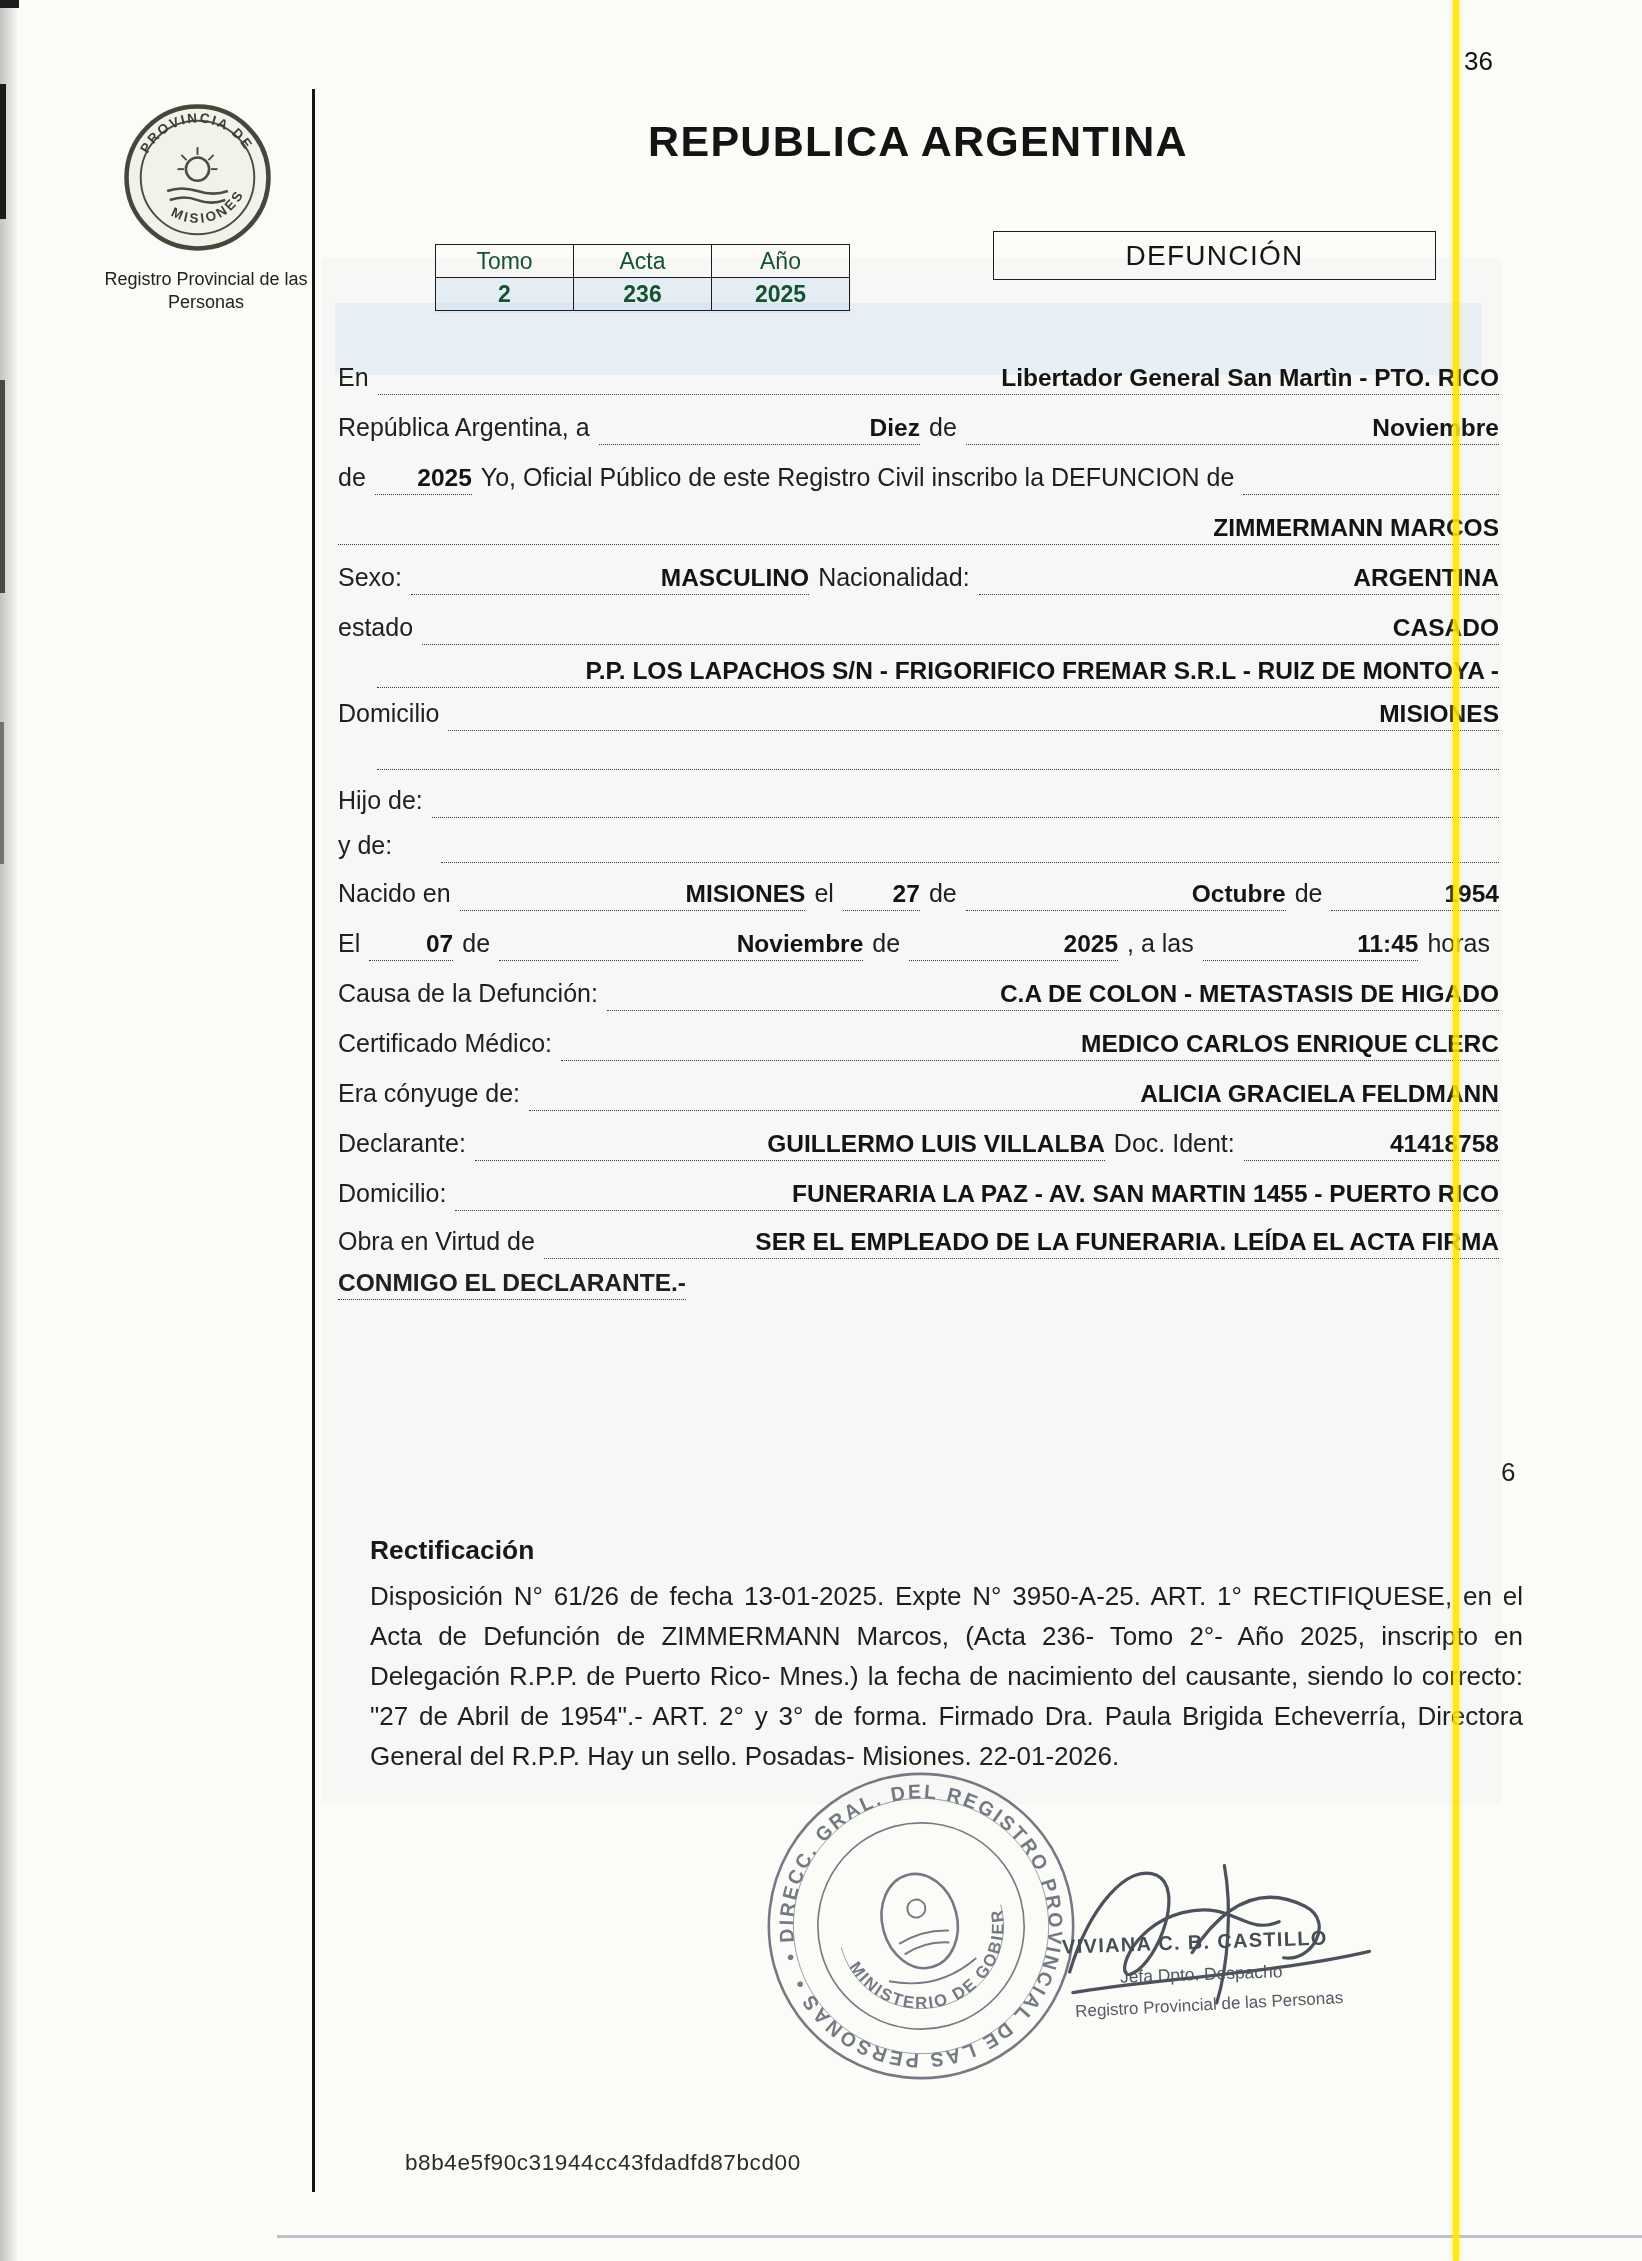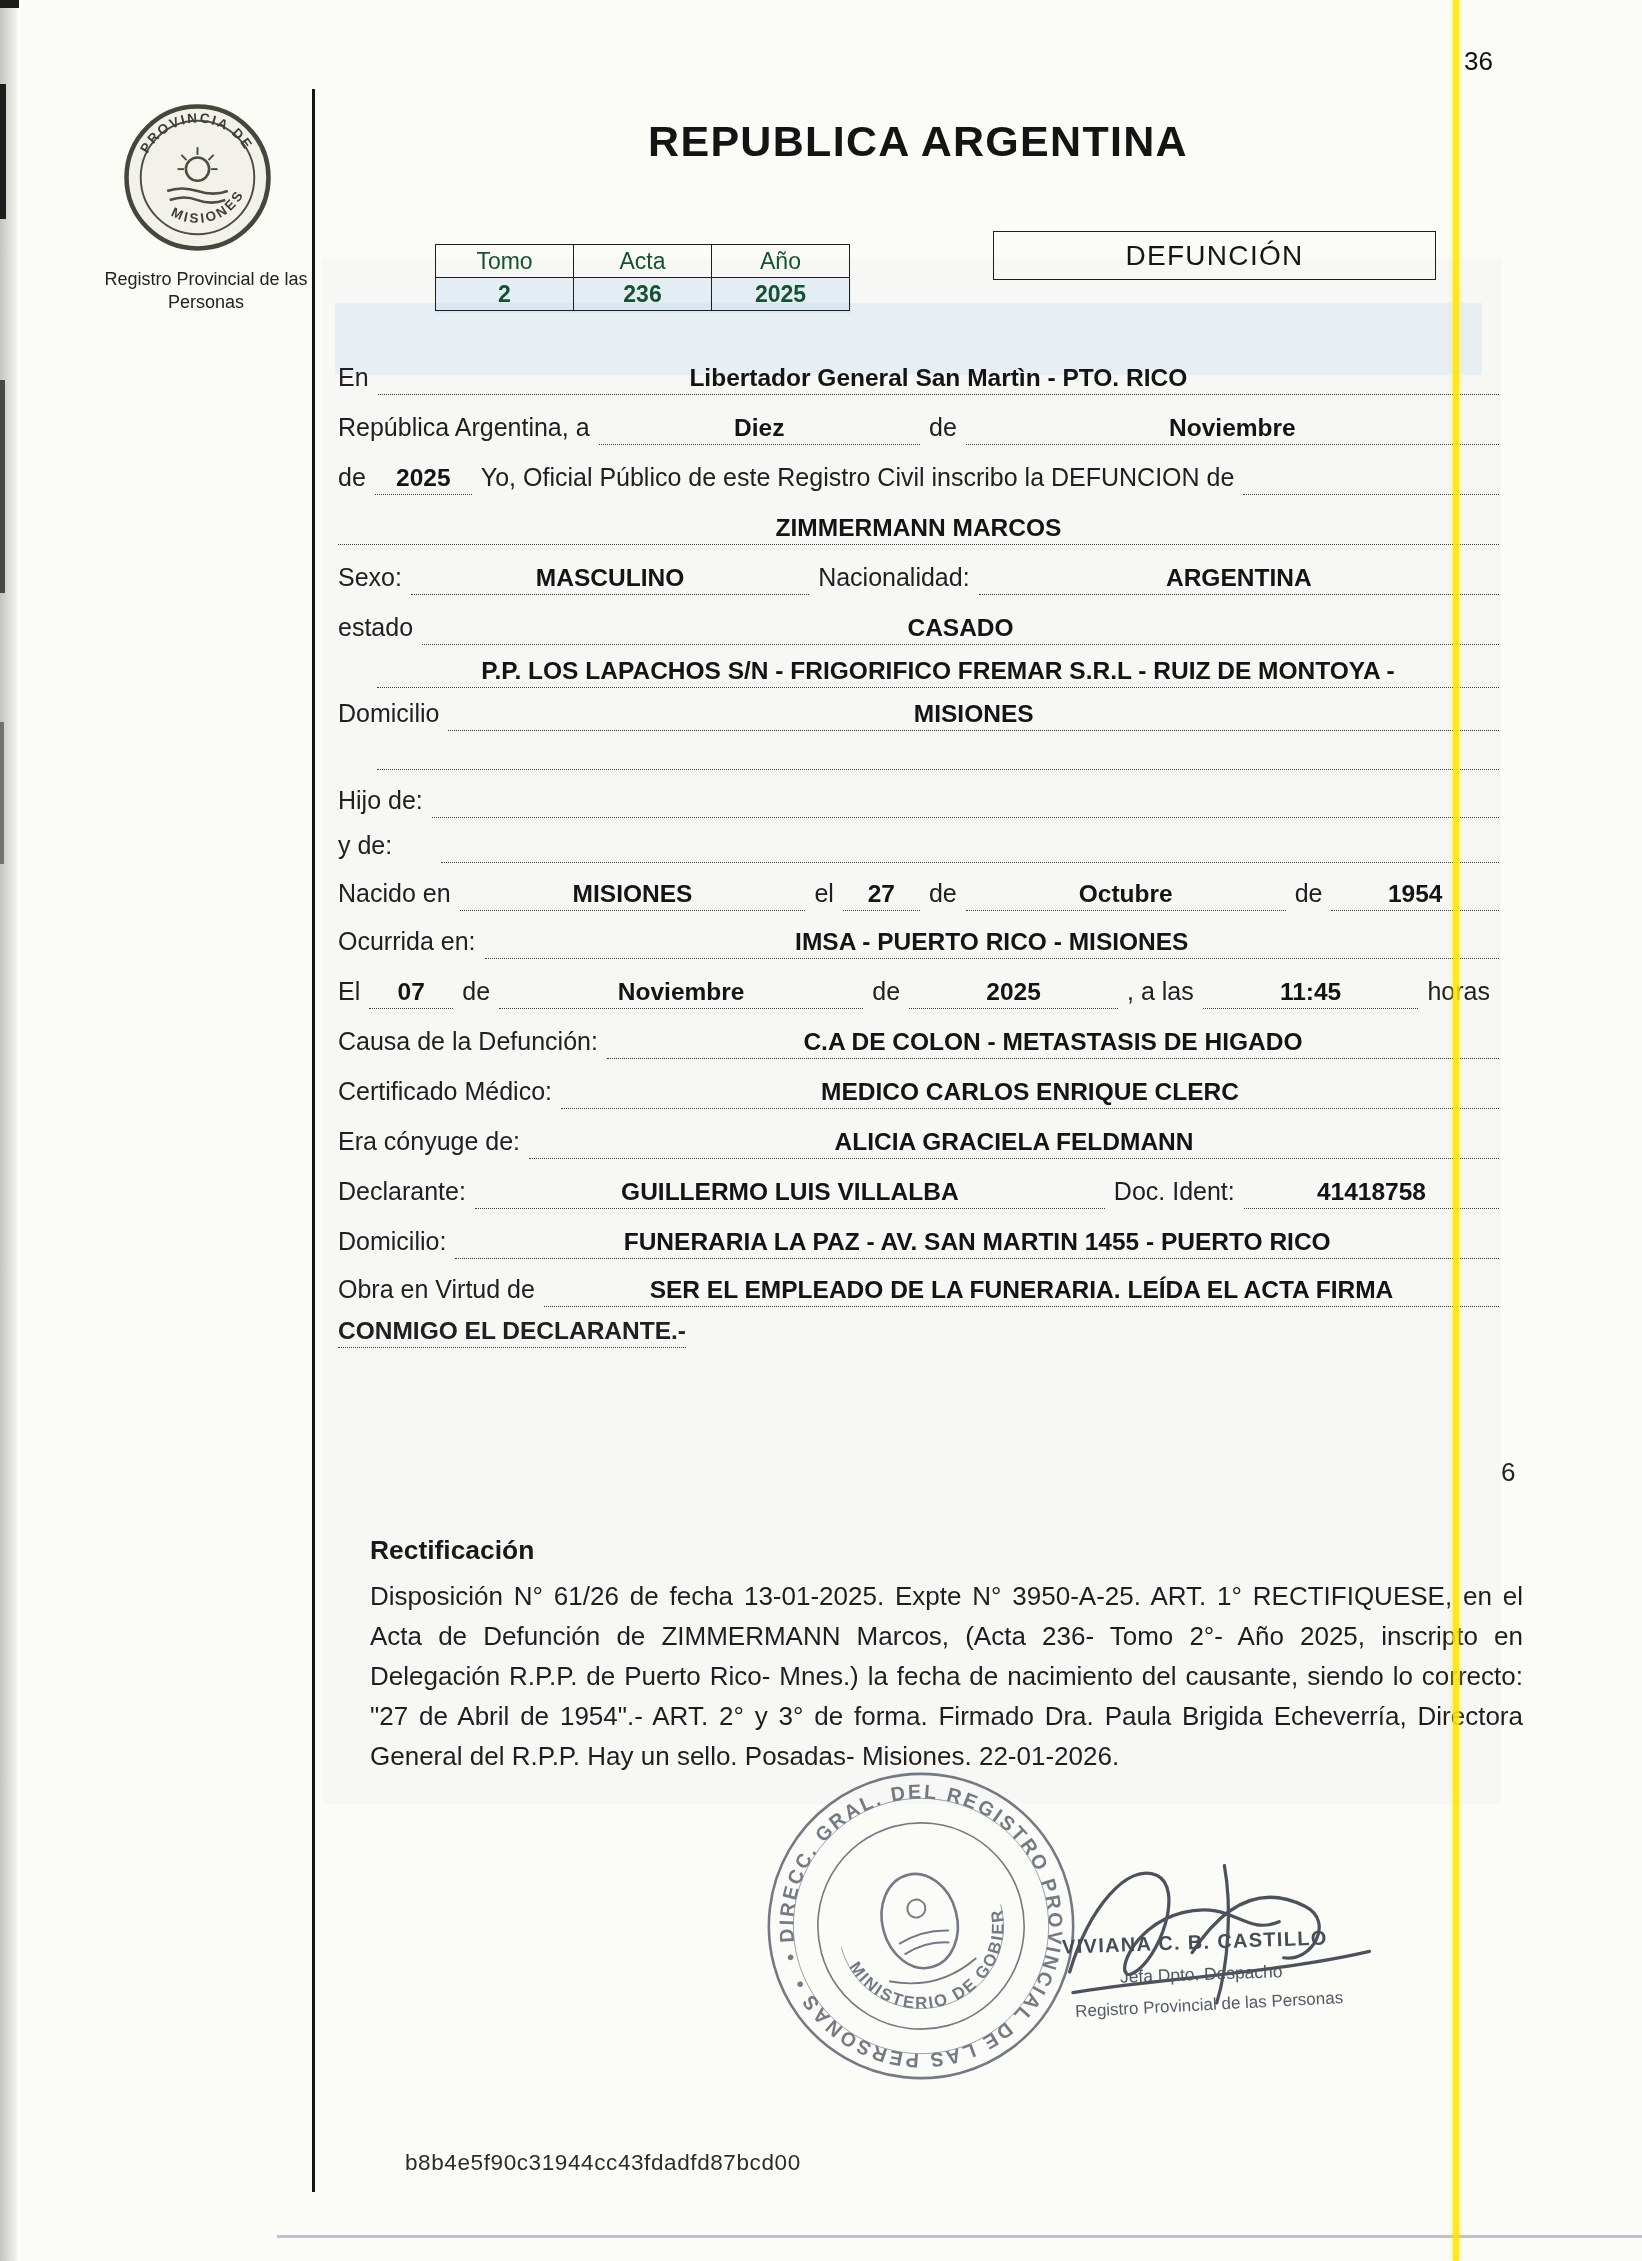--- a/index.html
+++ b/index.html
@@ -58,21 +58,21 @@
   }
 
   .form { position:absolute; left:338px; top:345px; width:1161px; font-size:25px; color:#202020; }
   .row { display:flex; align-items:flex-end; height:50px; }
   .r74 { height:48px; } .r70 { height:45px;gap:40px; } .r66 { height:43px; } .r64 { height:41px; } .r60 { height:39px; }
   .lbl { white-space:nowrap; padding:0 9px 3.2px 0; }
   .lbl.after { padding-left:9px; }
   .fill {
     flex:1 1 auto; min-width:39px;
     border-bottom:1.9px dotted #3a3a3a;
-    text-align:center; font-weight:700; font-size:24.5px; color:#141414;
+    text-align:right; font-weight:700; font-size:24.5px; color:#141414;
     padding-bottom:1.9px; white-space:nowrap; overflow:visible;
   }
   .fill.fx2 { flex-grow:2; } .fill.fx3 { flex-grow:3; } .fill.fx13 { flex-grow:1.3; } .fill.fx12 { flex-grow:1.2; }
   .fill.w120 { flex:0 0 77px; } .fill.w130 { flex:0 0 84px; } .fill.w150 { flex:0 0 97px; }
   .sp60 { flex:0 0 39px; }
   .obra-line2 { display:inline-block; border-bottom:1.9px dotted #3a3a3a; font-weight:700; font-size:24.5px; padding-bottom:1.9px; }
 
   .rect-heading { position:absolute; left:370px; top:1535px; font-size:26.4px; font-weight:700; color:#191919; }
   .rect-body {
     position:absolute; left:370px; top:1576px; width:1153px;
@@ -217,24 +217,20 @@
       <span class="lbl">Nacido en</span>
       <div class="fill fx2">MISIONES</div>
       <span class="lbl after">el</span>
       <div class="fill w120">27</div>
       <span class="lbl after">de</span>
       <div class="fill fx2">Octubre</div>
       <span class="lbl after">de</span>
       <div class="fill">1954</div>
     </div>
 
-    <div class="row r74">
-      <span class="lbl">Ocurrida en:</span>
-      <div class="fill">IMSA - PUERTO RICO - MISIONES</div>
-    </div>
 
     <div class="row">
       <span class="lbl">El</span>
       <div class="fill w130">07</div>
       <span class="lbl after">de</span>
       <div class="fill fx2">Noviembre</div>
       <span class="lbl after">de</span>
       <div class="fill fx13">2025</div>
       <span class="lbl after">, a las</span>
       <div class="fill fx13">11:45</div>

